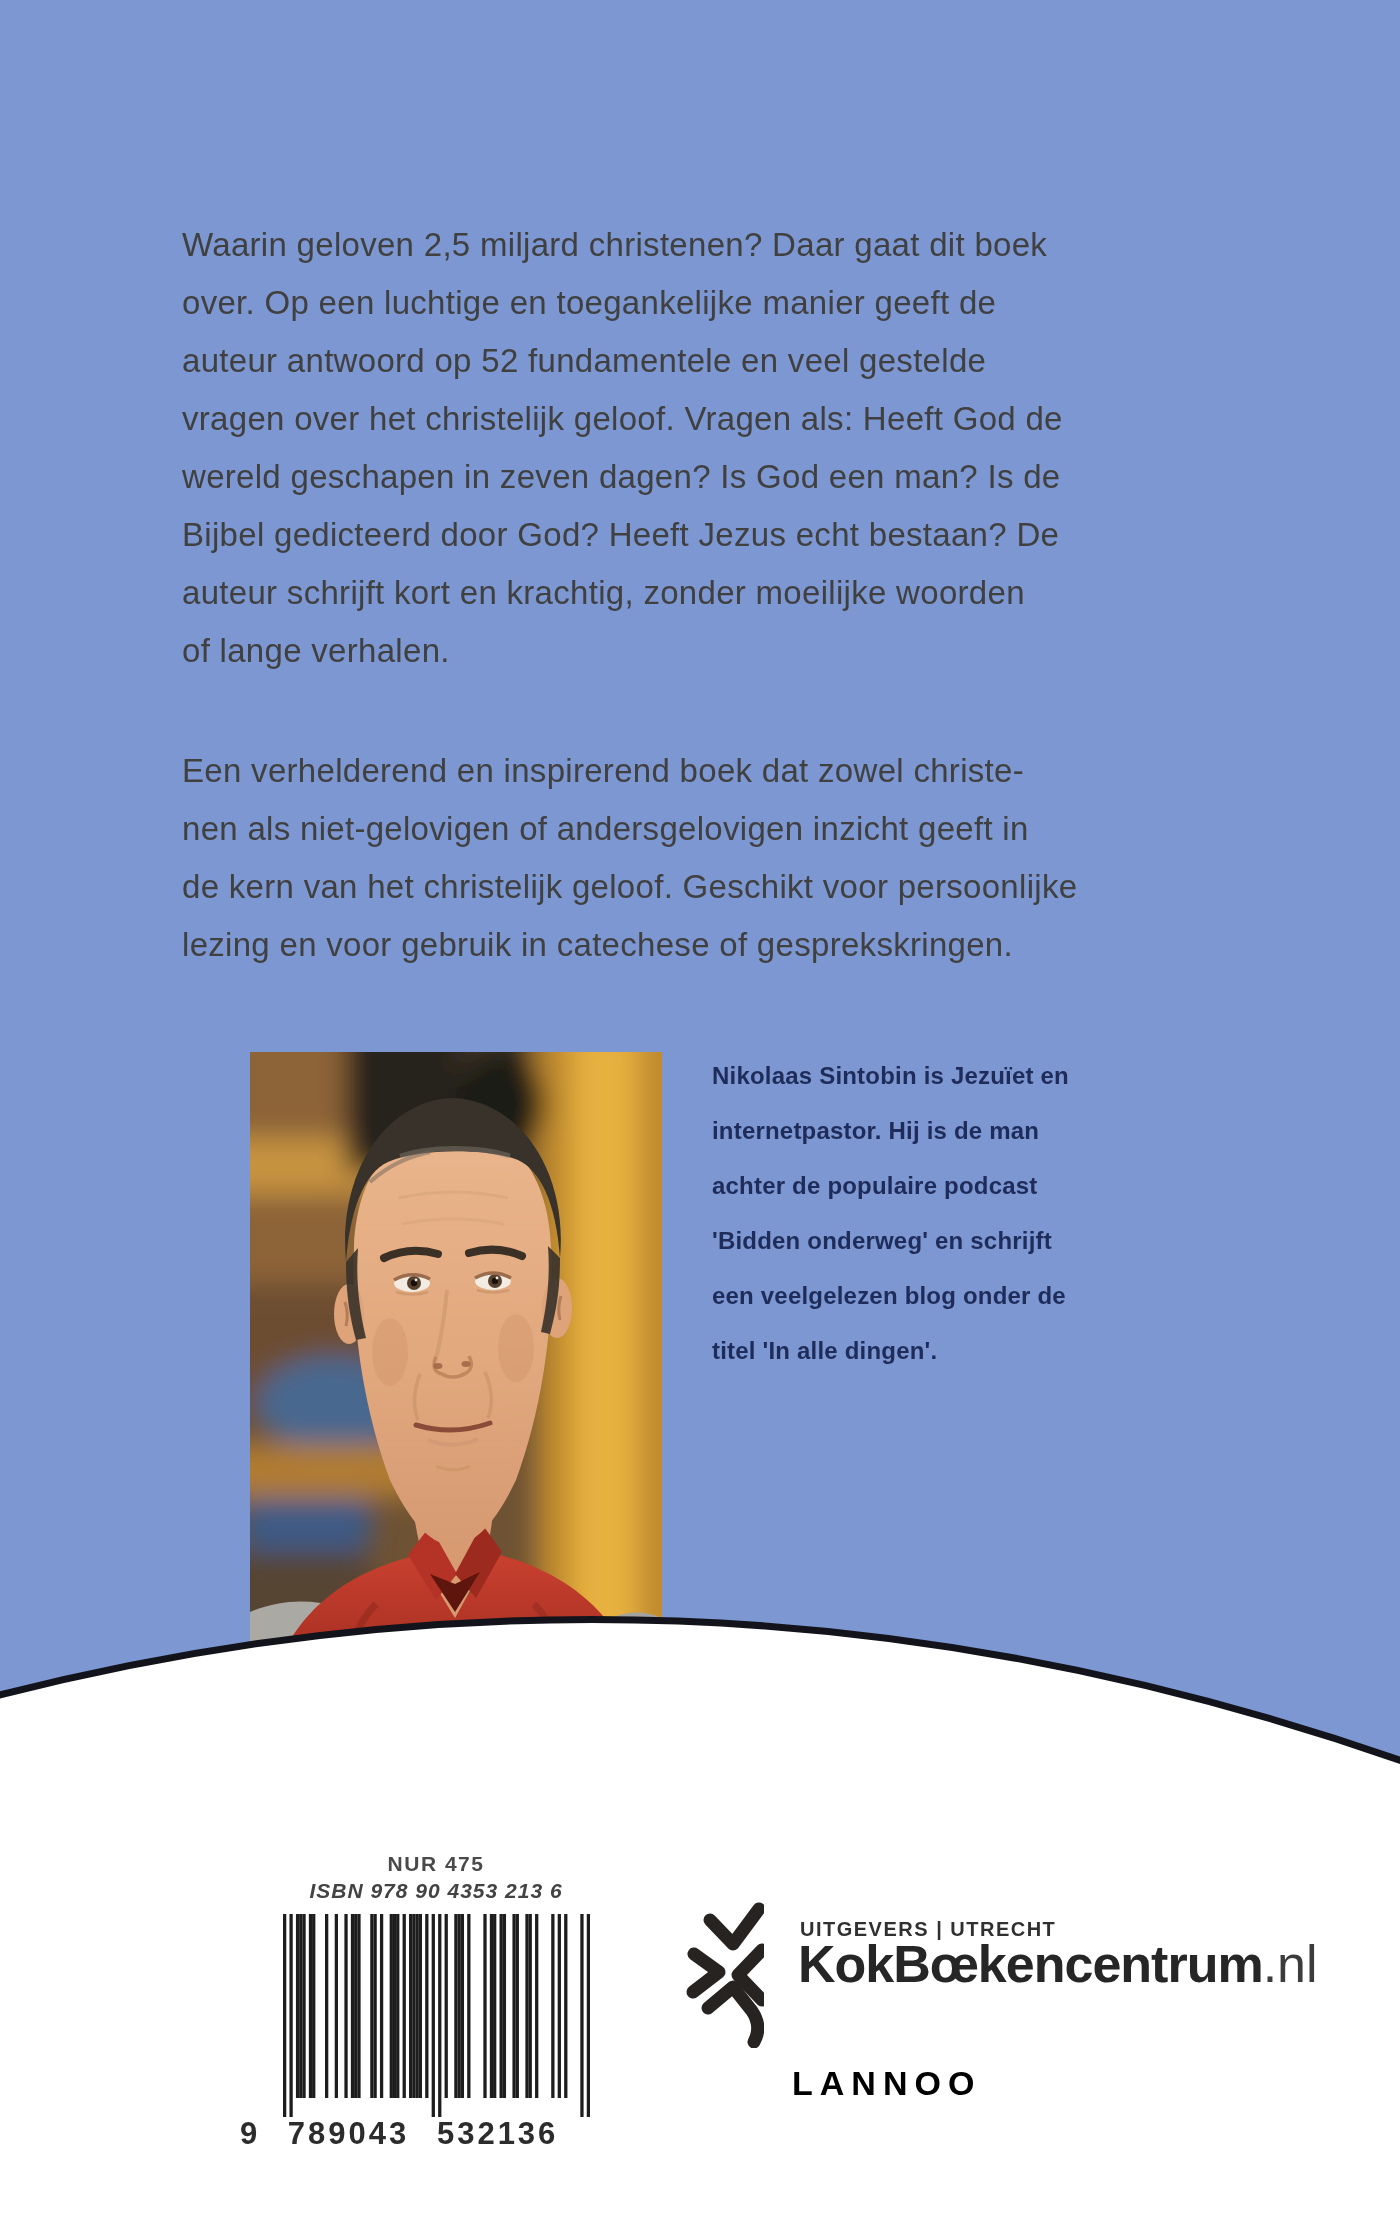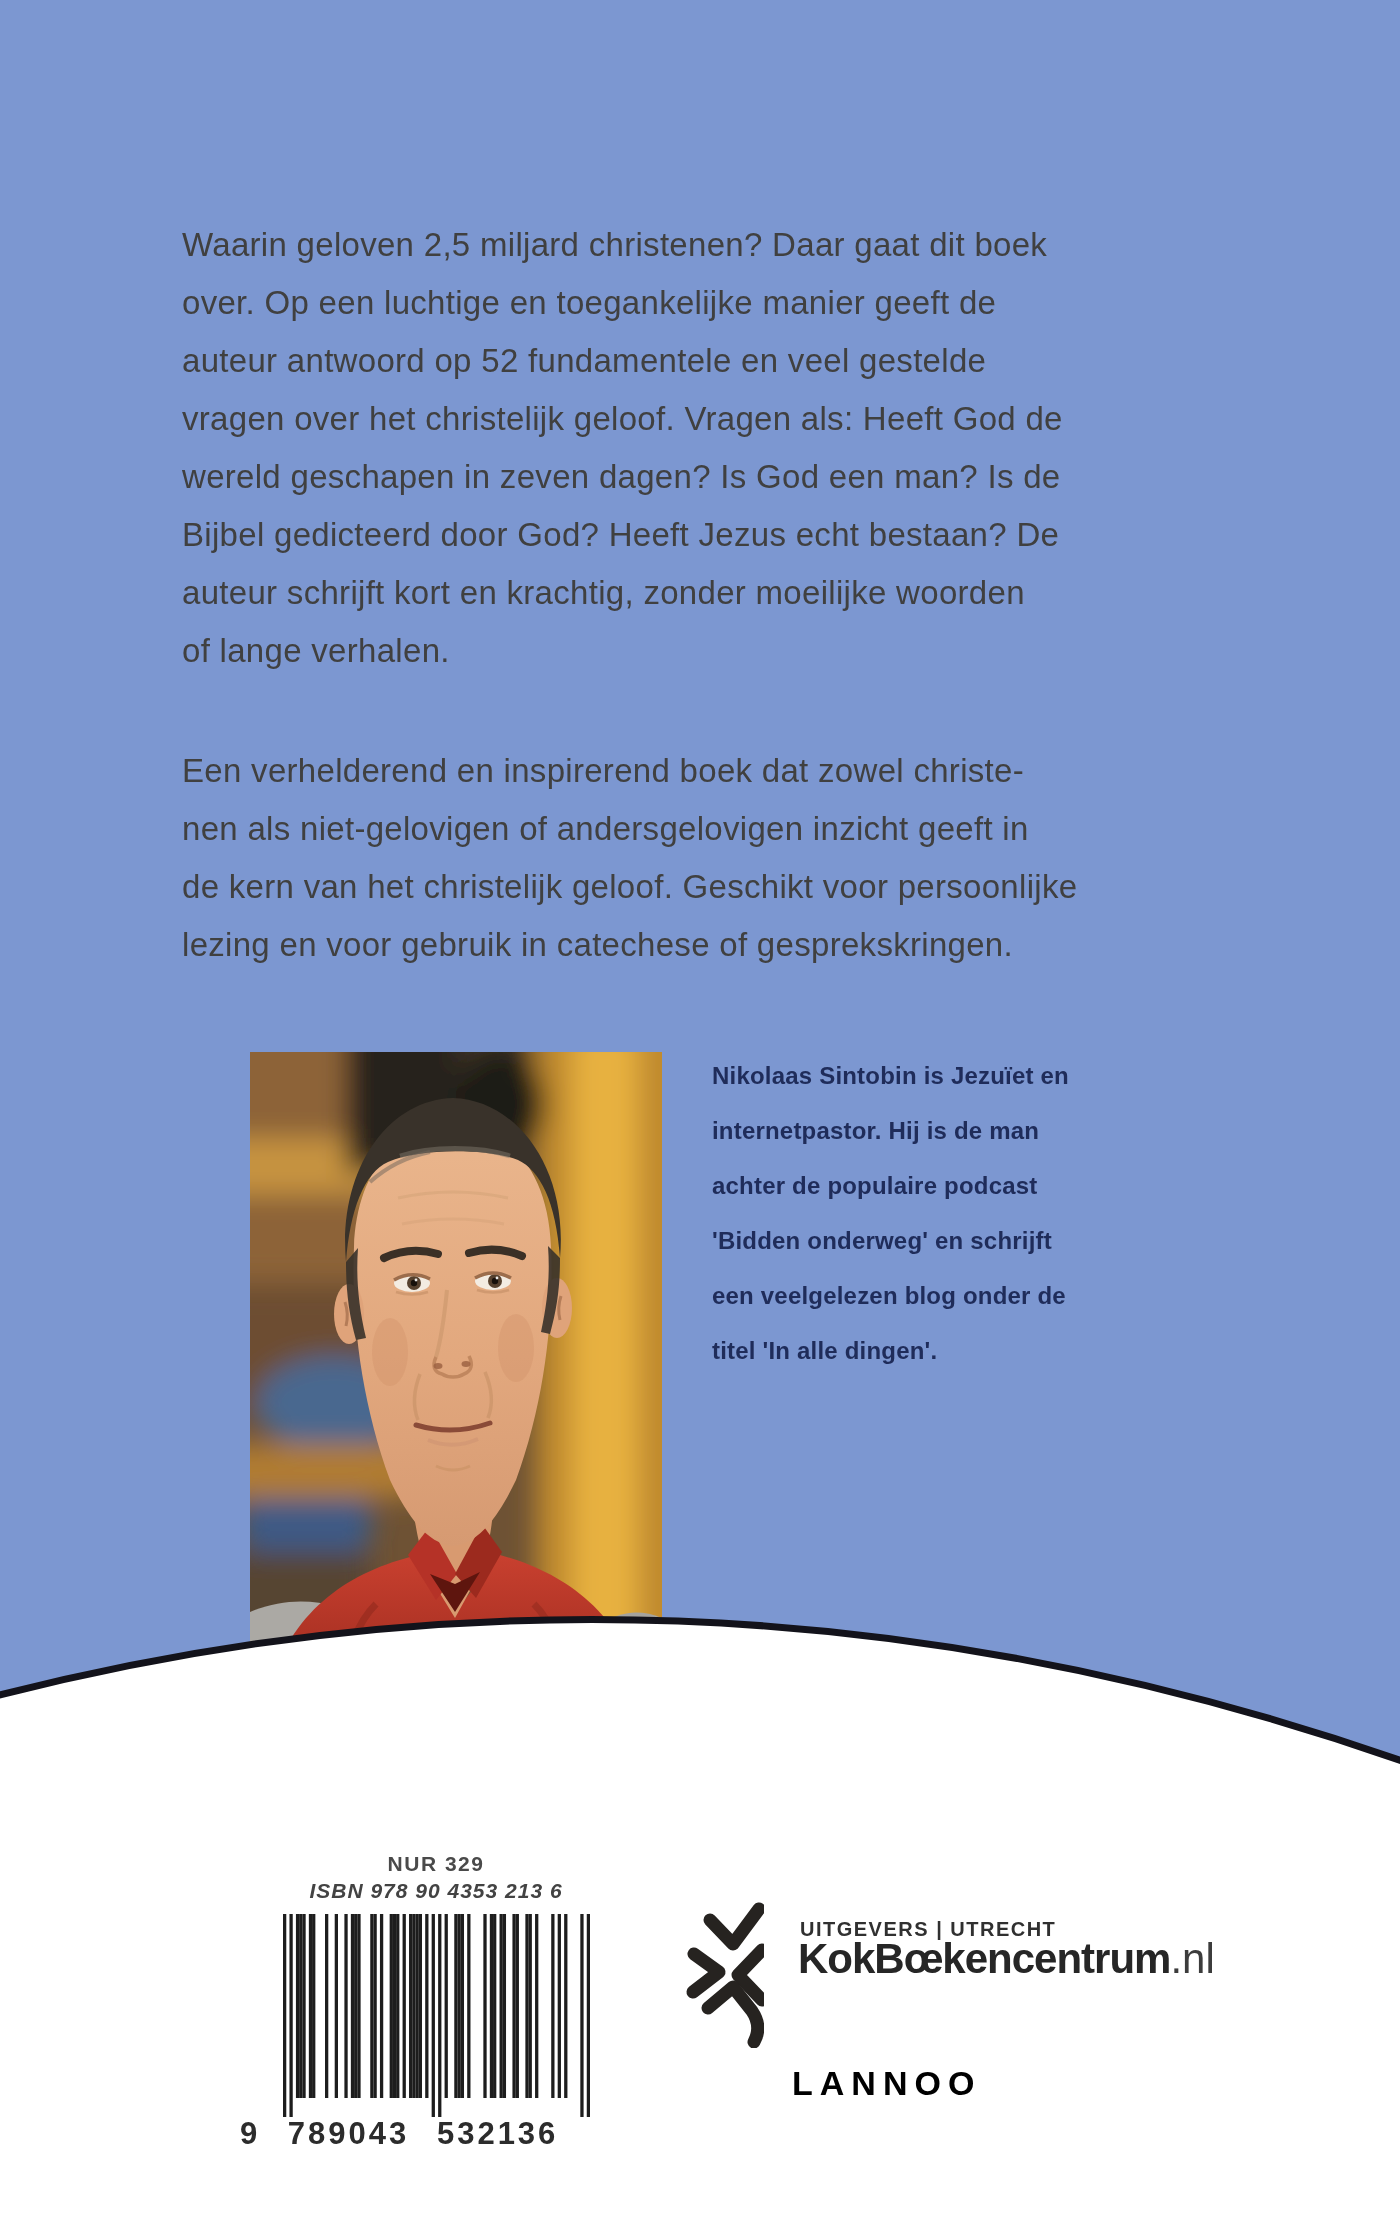--- a/index.html
+++ b/index.html
@@ -35,21 +35,21 @@
     left:236px;top:1879px;width:400px;text-align:center;
     font-size:21px;font-weight:600;color:#434343;letter-spacing:1px;font-style:italic;
   }
   .barcode{left:283px;top:1914px;width:307px;height:206px;}
   .barcode-digits{
     left:240px;top:2116px;width:380px;
     font-size:31px;font-weight:600;color:#2c2c2c;
     letter-spacing:3px;word-spacing:16px;
   }
   .brandmark{left:680px;top:1898px;width:84px;height:150px;}
-  .wordmark{left:798px;top:1938px;font-size:42px;line-height:1;color:#262626;white-space:nowrap;}
+  .wordmark{left:798px;top:1938px;font-size:52px;line-height:1;color:#262626;white-space:nowrap;}
   .wordmark .main{font-weight:bold;letter-spacing:-1px;}
   .wordmark .suffix{font-weight:normal;color:#3c3c3c;}
   .tagline{
     left:800px;top:1918px;font-size:20px;font-weight:600;color:#303030;
     letter-spacing:1.5px;white-space:nowrap;
   }
   .imprint{
     left:792px;top:2064px;font-size:34px;font-weight:bold;color:#000000;
     letter-spacing:7px;white-space:nowrap;
   }
@@ -162,21 +162,21 @@
 achter de populaire podcast
 'Bidden onderweg' en schrijft
 een veelgelezen blog onder de
 titel 'In alle dingen'.</div>
 
   <svg class="panel" viewBox="0 0 1400 760" preserveAspectRatio="none">
     <path d="M-8,217 Q700,34 1408,283 L1408,770 L-8,770 Z" fill="#ffffff"></path>
     <path d="M-8,217 Q700,34 1408,283" fill="none" stroke="#13131b" stroke-width="7"></path>
   </svg>
 
-  <div class="footer-item nur">NUR 329</div>
+  <div class="footer-item nur">NUR 475</div>
 
   <div class="footer-item isbn">ISBN 978 90 4353 213 6</div>
 
   <svg class="footer-item barcode" id="barcode" viewBox="0 0 307 206" preserveAspectRatio="none">
       <rect x="0.00" y="0" width="3.28" height="203" fill="#1d1d1d"></rect>
       <rect x="6.46" y="0" width="3.28" height="203" fill="#1d1d1d"></rect>
       <rect x="12.93" y="0" width="3.28" height="184" fill="#1d1d1d"></rect>
       <rect x="16.16" y="0" width="3.28" height="184" fill="#1d1d1d"></rect>
       <rect x="19.39" y="0" width="3.28" height="184" fill="#1d1d1d"></rect>
       <rect x="25.85" y="0" width="3.28" height="184" fill="#1d1d1d"></rect>

